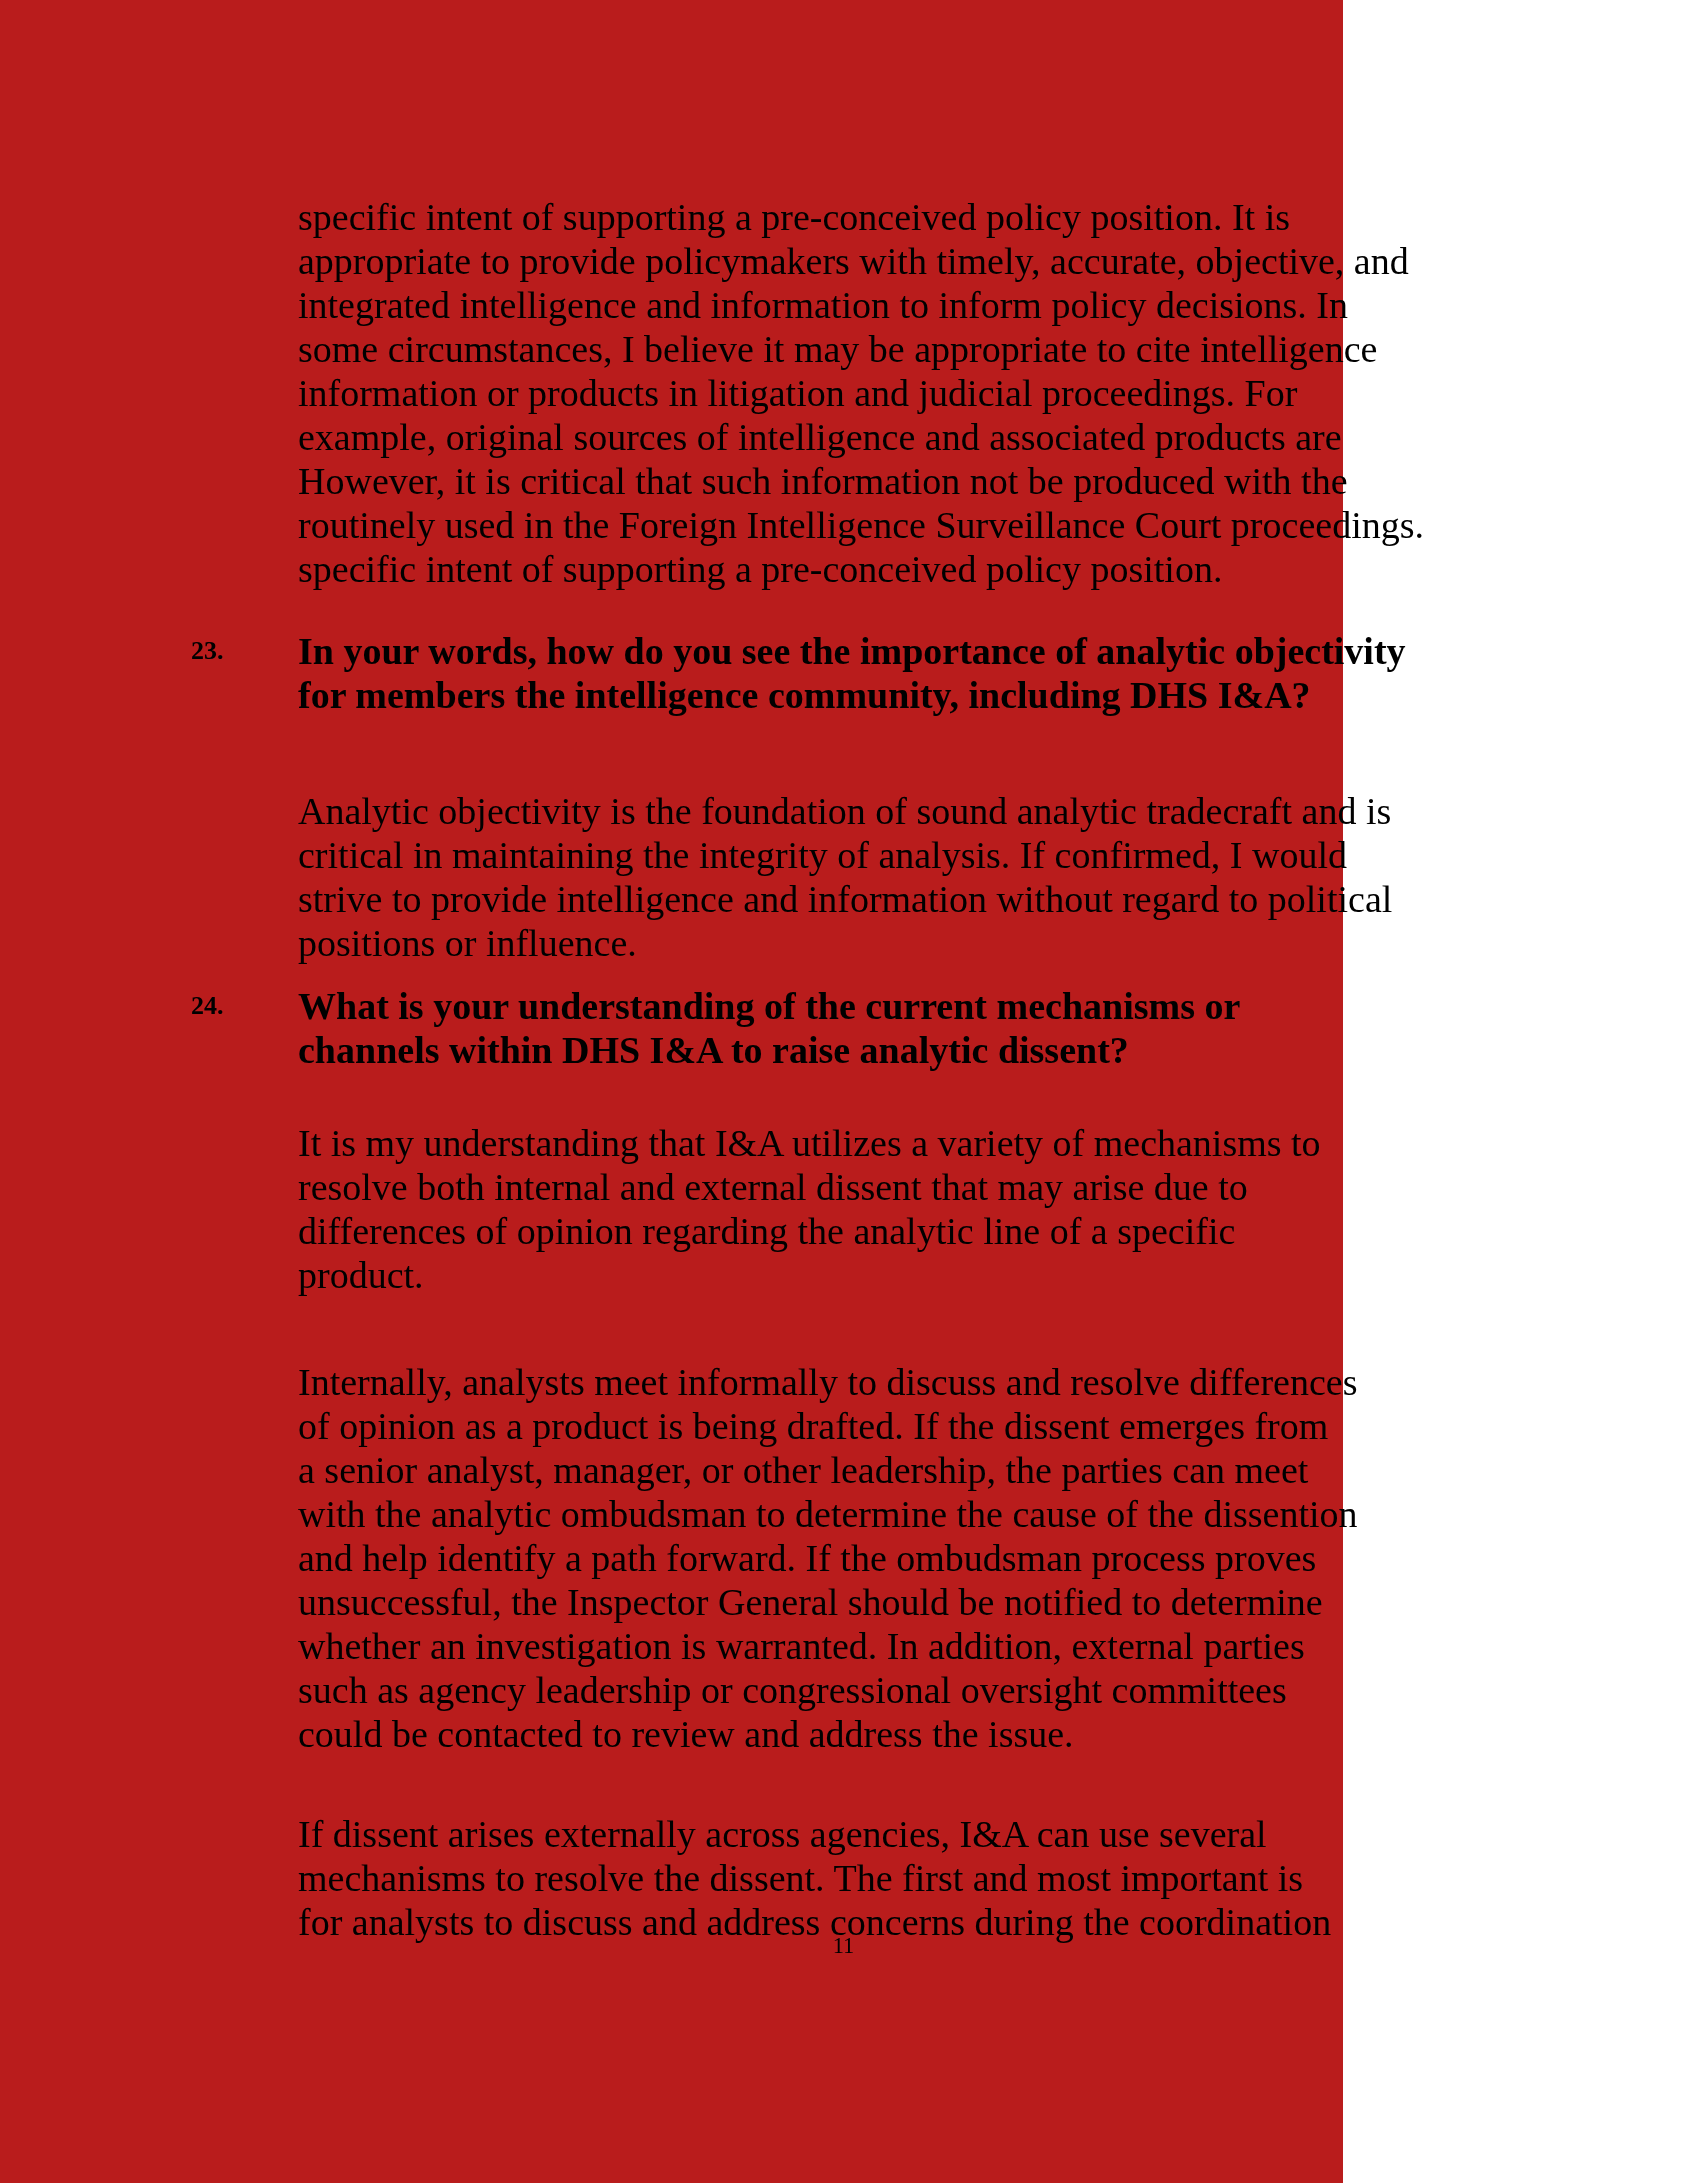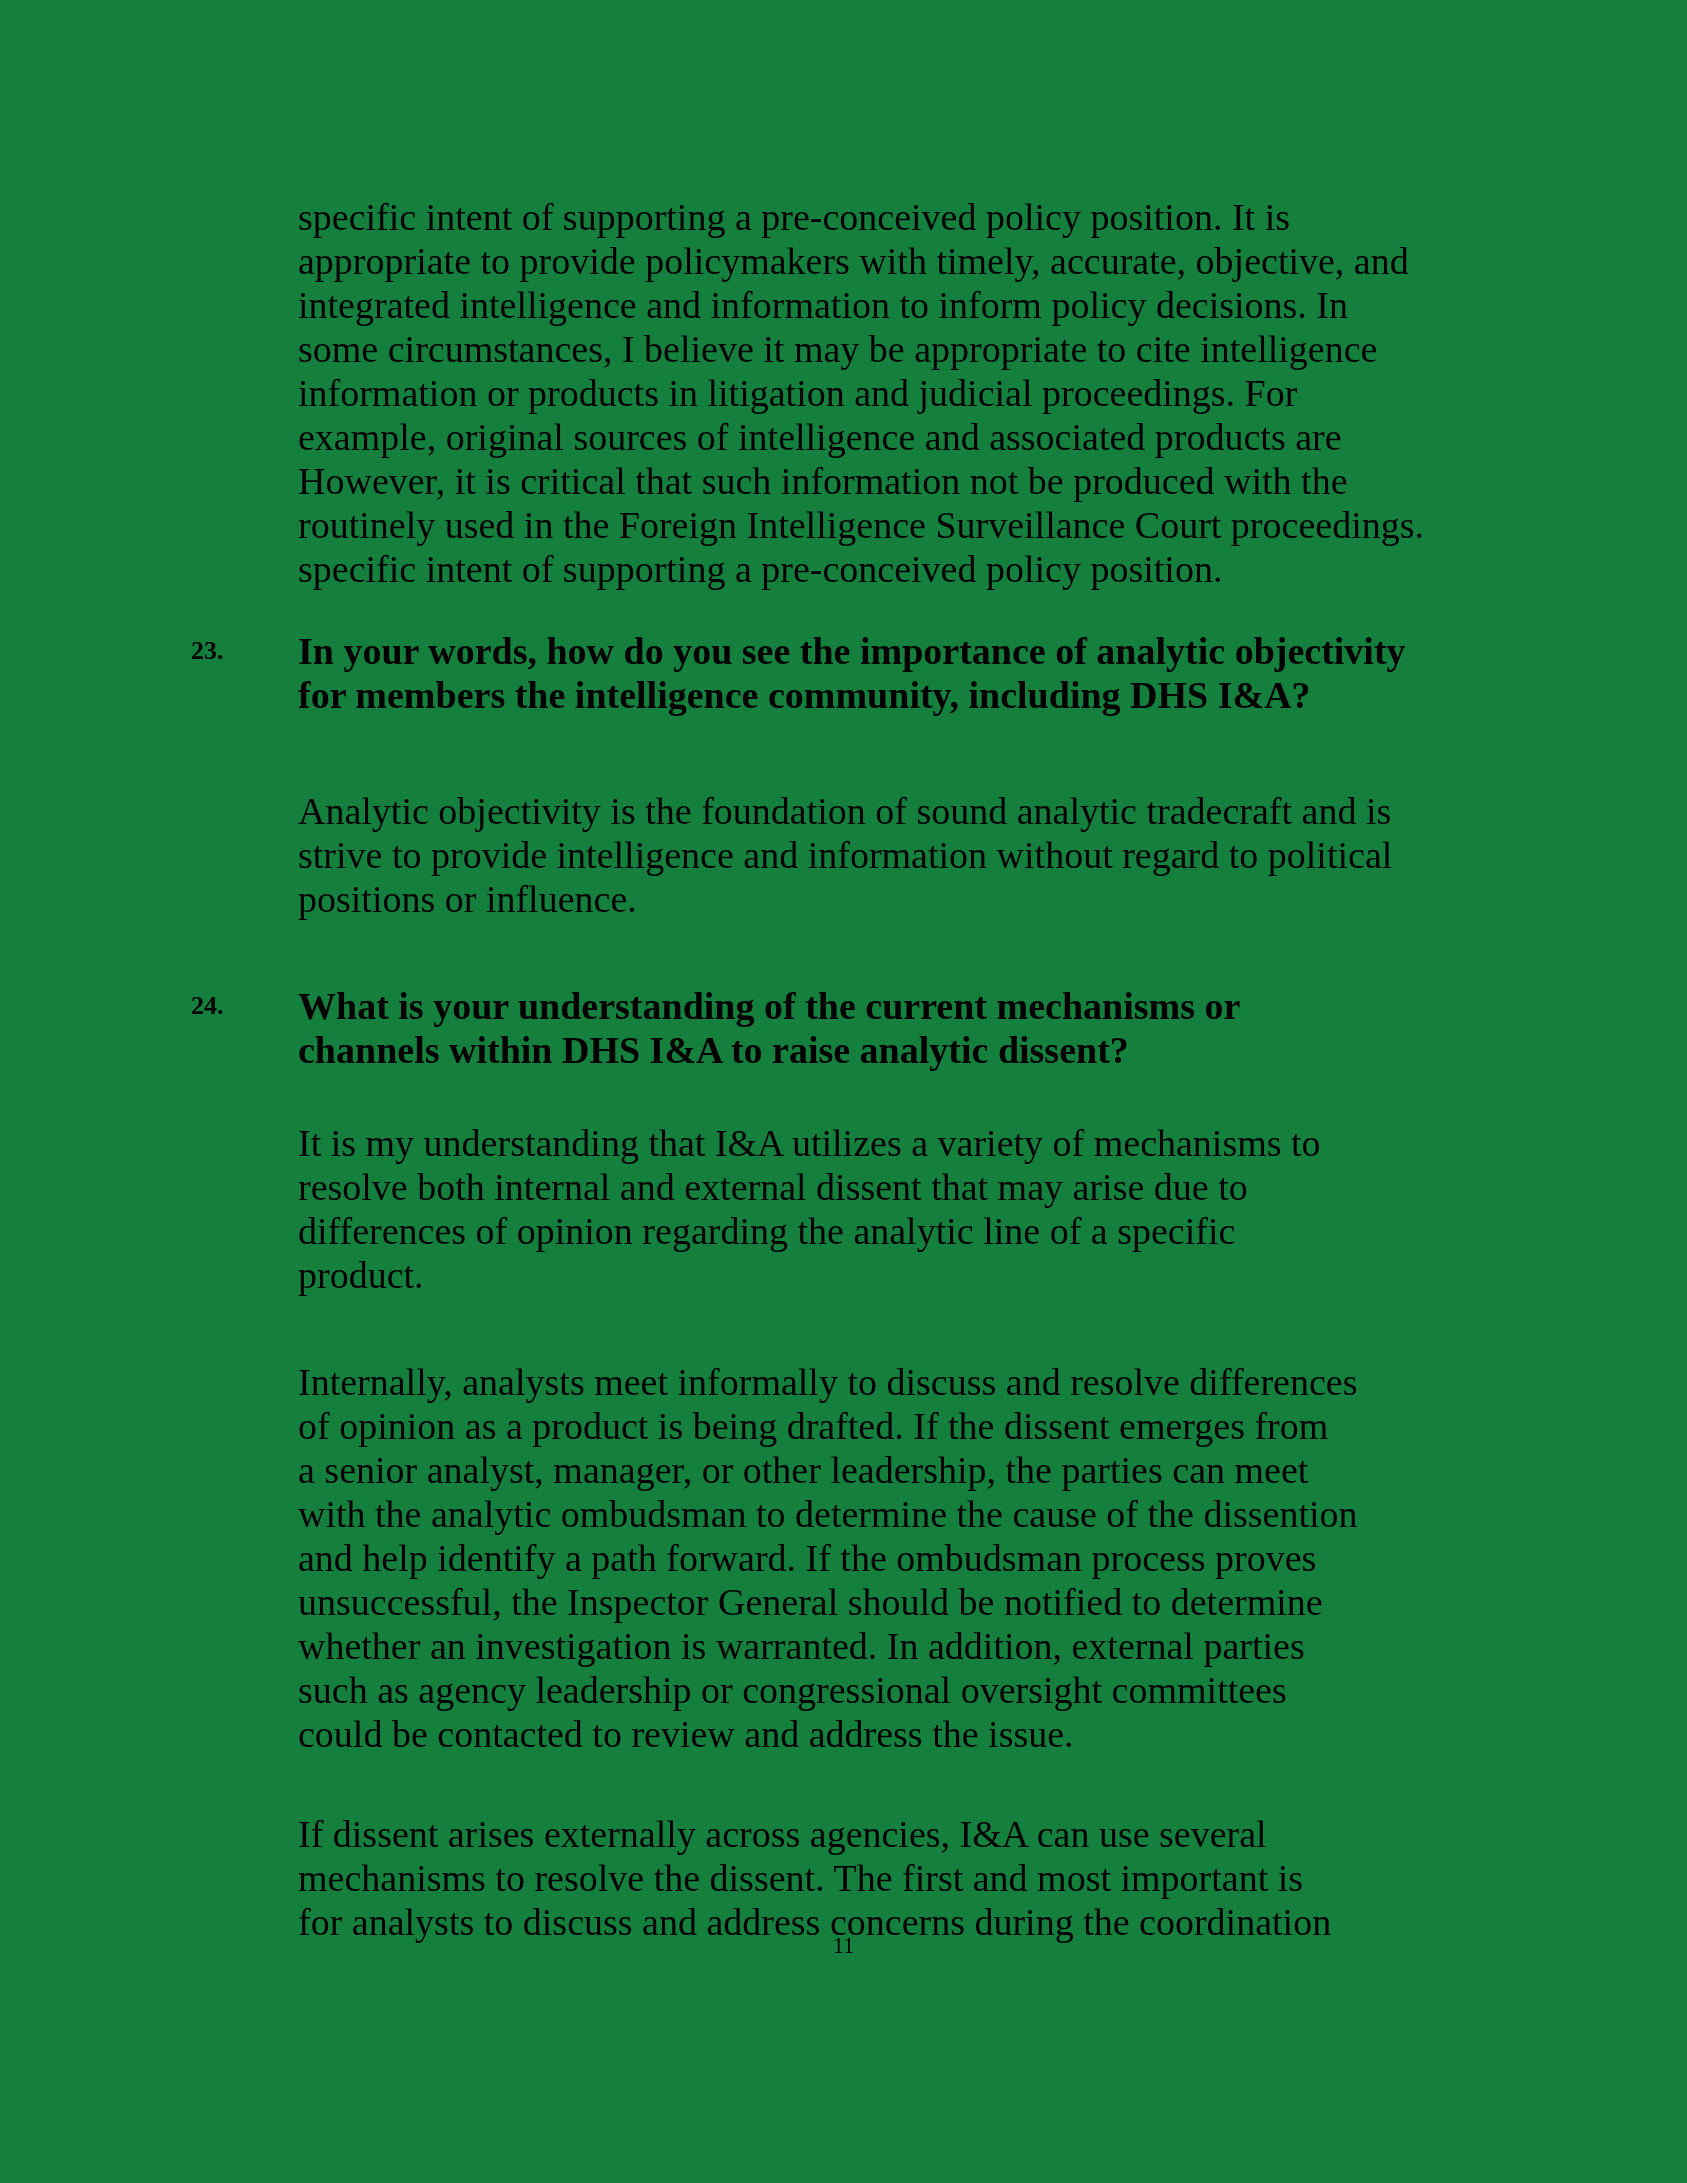--- a/index.html
+++ b/index.html
@@ -1,18 +1,18 @@
 <!DOCTYPE html>
 <html style="font-size:10.6px"><head>
 <meta charset="utf-8">
 <style>
   html, body { margin: 0; padding: 0; background: #ffffff; }
   body { width: 1687px; height: 2183px; position: relative; overflow: hidden;
          font-family: "Liberation Serif", "DejaVu Serif", serif; color: #000; }
-  .page { position: absolute; left: 0; top: 0; width: 1687px; height: 2183px; background: #15803d; }
+  .page { position: absolute; left: 0; top: 0; width: 1343px; height: 2183px; background: #b91c1c; }
   .block { position: absolute; left: 298px; width: 1138px; }
   .line { display: block; white-space: nowrap; font-size: 38px; line-height: 44px; height: 44px; }
   .q { position: absolute; left: 191px; width: 1257px; }
   .q .num { position: absolute; left: 0; top: 0; font-weight: bold; font-size: 26px; line-height: 44px; }
   .q .qtext { position: absolute; left: 107px; top: 0; font-weight: bold; }
   .q .qtext .line { font-weight: bold; }
   .pagenum { position: absolute; left: 0; width: 1687px; text-align: center; top: 1933px;
              font-family: Liberation Serif, serif; font-size: 22.5px; line-height: 26.5px; }
 </style>
 </head>
@@ -35,20 +35,21 @@
   <div class="q" style="top:629px;">
     <span class="num">23.</span>
     <div class="qtext">
       <span class="line">In your words, how do you see the importance of analytic objectivity</span>
       <span class="line">for  members the intelligence community, including DHS I&amp;A?</span>
     </div>
   </div>
 
   <div class="block" style="top:765px;margin-top:24px;">
     <span class="line">Analytic objectivity is the foundation of sound analytic tradecraft and is</span>
+    <span class="line">critical in maintaining the integrity of analysis.  If confirmed, I would</span>
     <span class="line">strive to provide intelligence and information without regard to political</span>
     <span class="line">positions or influence.</span>
   </div>
 
   <div class="q" style="top:984px;">
     <span class="num">24.</span>
     <div class="qtext">
       <span class="line">What is your understanding of the current mechanisms or</span>
       <span class="line">channels  within DHS I&amp;A to raise analytic dissent?</span>
     </div>

